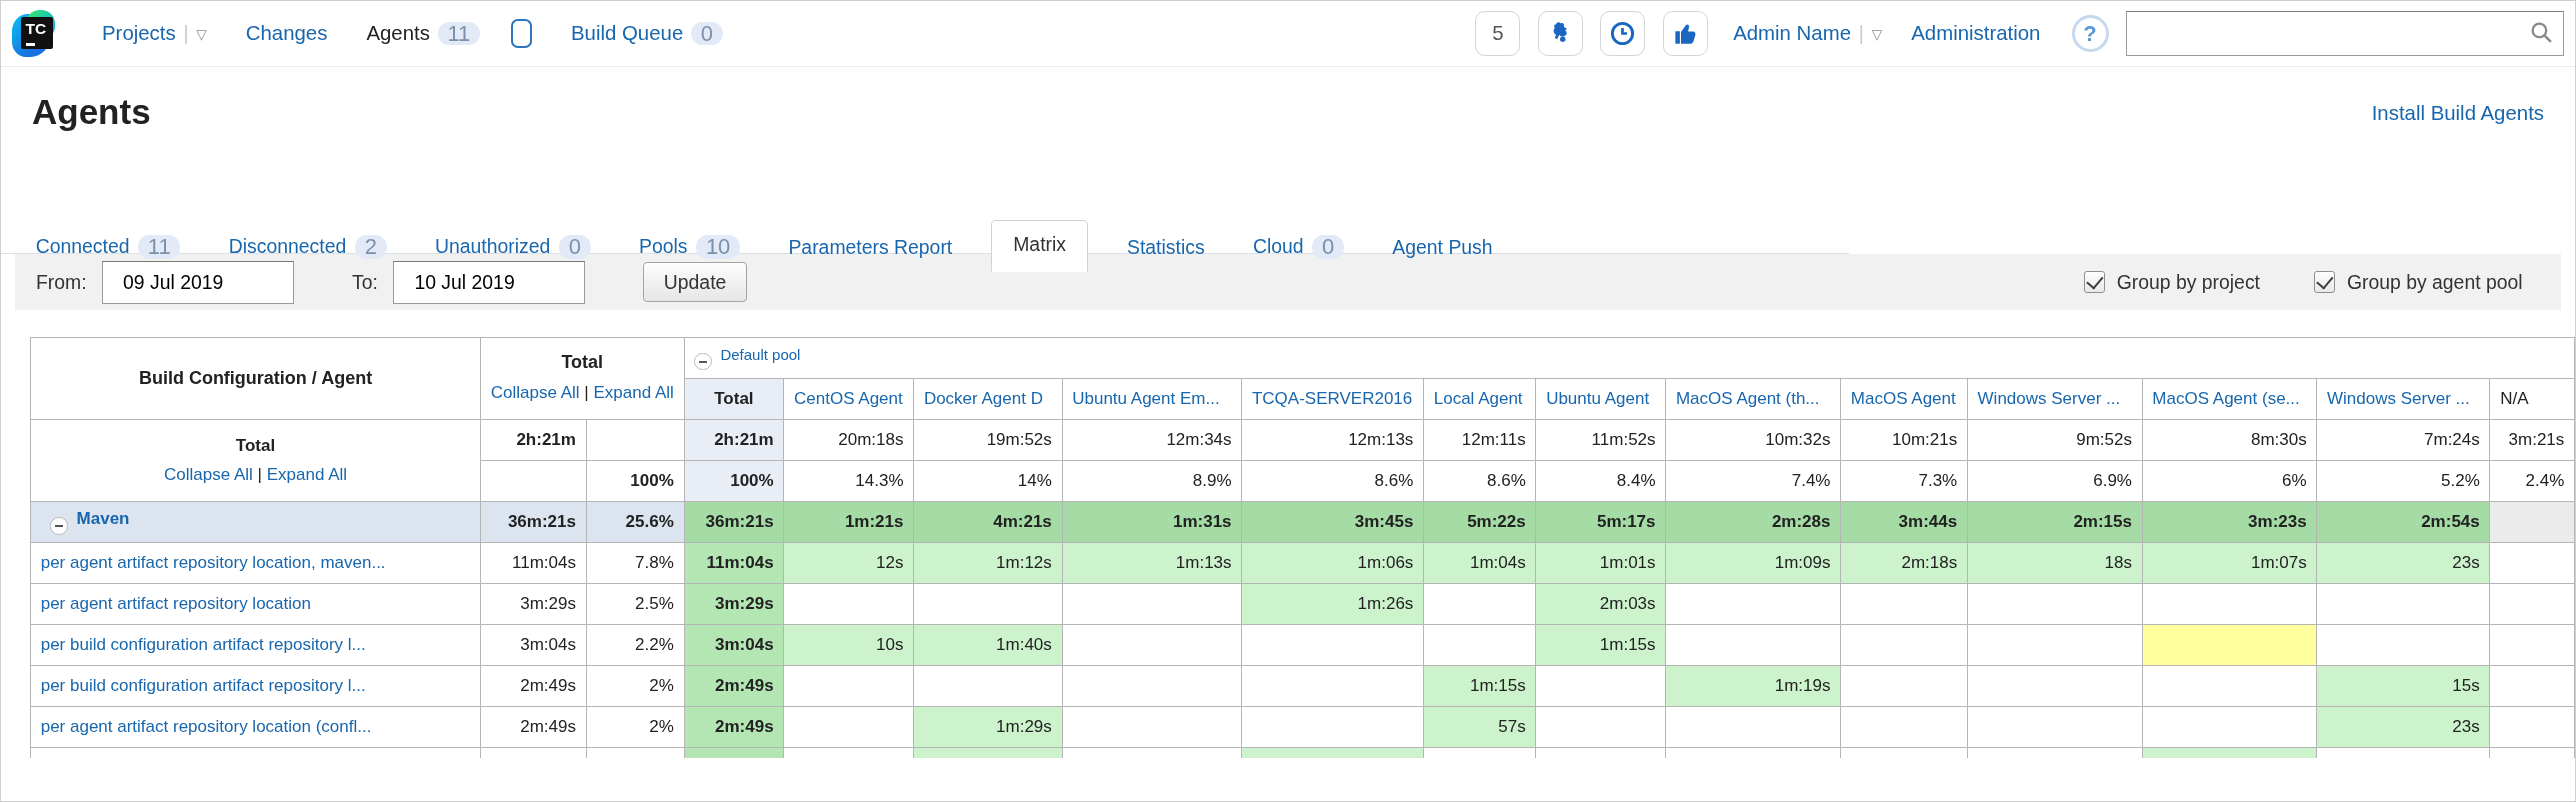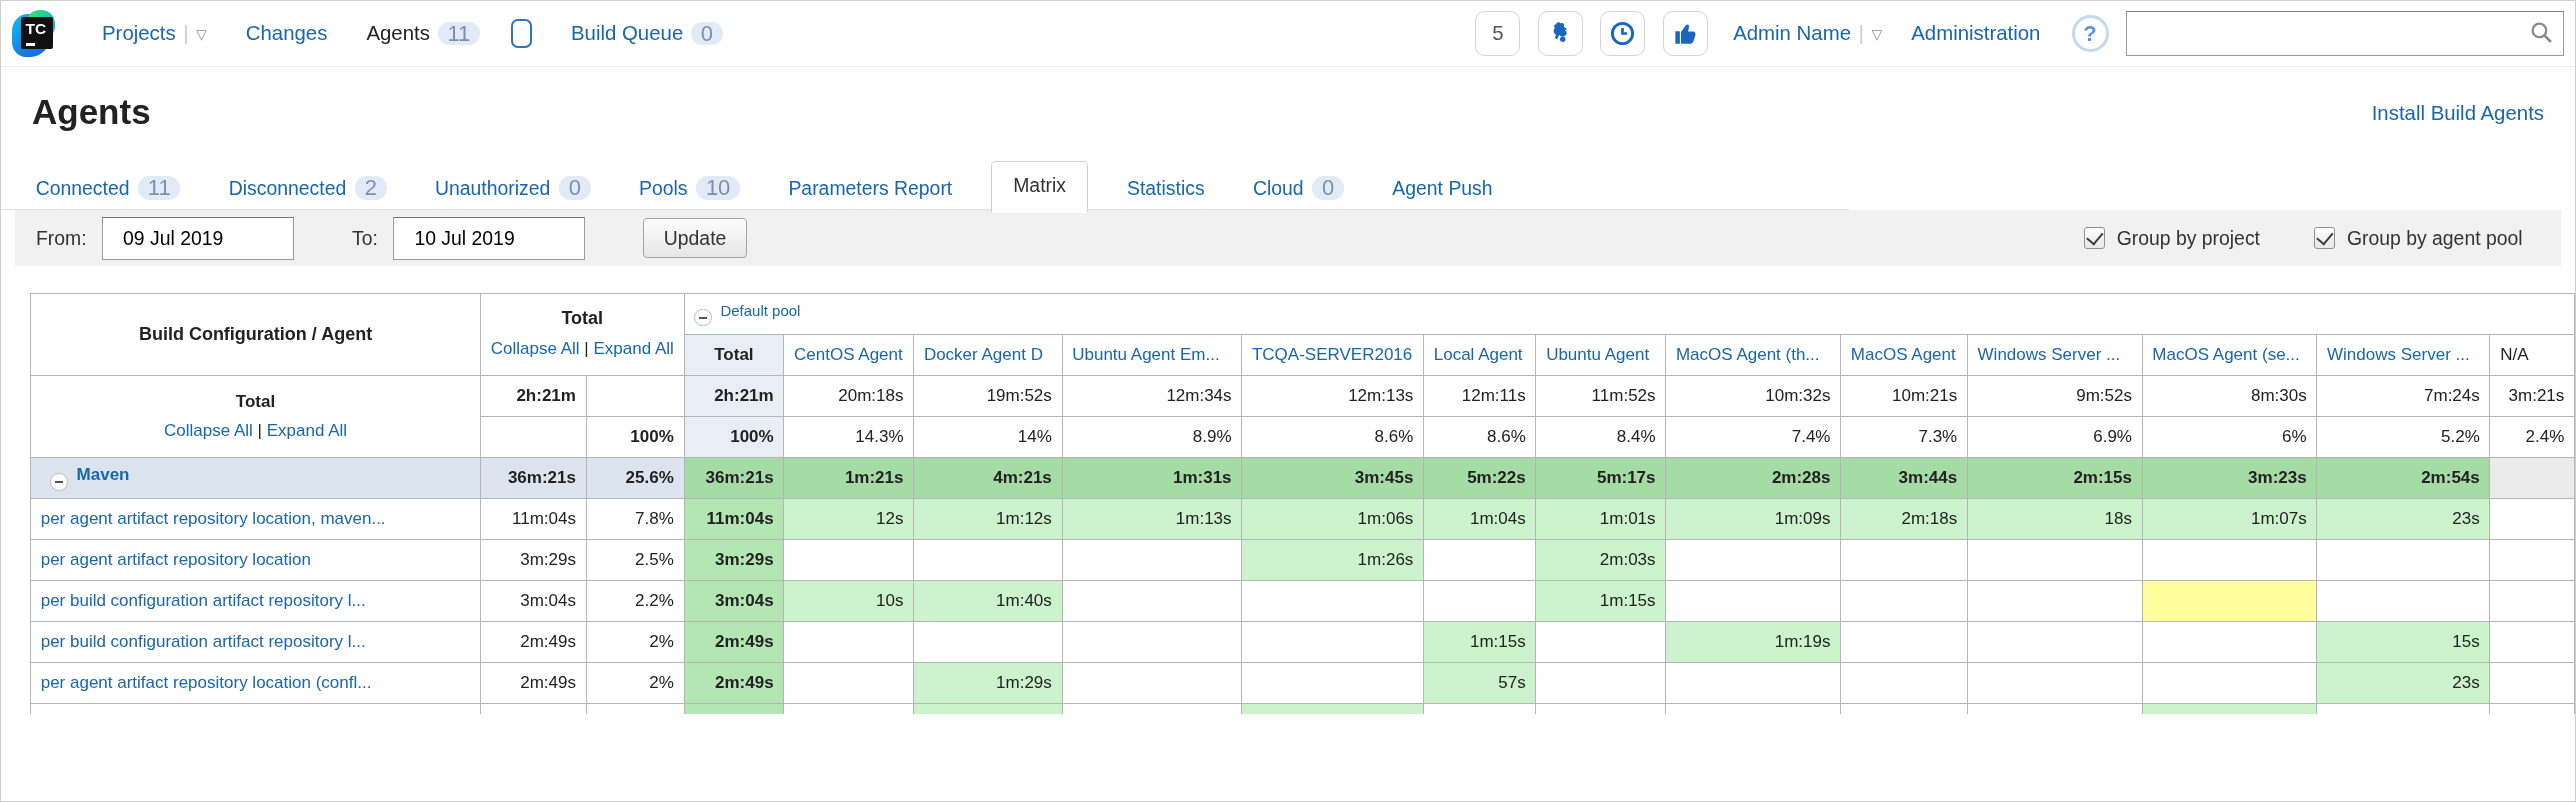--- a/index.html
+++ b/index.html
@@ -40,23 +40,23 @@
 
   
   .pagehead { display:flex; align-items:flex-start; padding:25px 31px 0 31px; }
   .pagehead h1 { font-size:35px; font-weight:bold; color:#222; }
   .install-link { margin-left:auto; font-size:20.4px; margin-top:9.7px; }
 
   
   .tabstrip { margin:25px 0 0 0; width:1848px; border-bottom:1.9px solid #dde1e6;
               display:flex; align-items:flex-end; padding-left:25px; }
   .tab { font-size:19.4px; color:#1866ad; padding:11.6px 9.7px 13.6px 9.7px; margin-right:29px;
-         display:flex; align-items:flex-end; gap:8.7px; cursor:pointer; white-space:nowrap; position:relative; top:4px; }
+         display:flex; align-items:center; gap:8.7px; cursor:pointer; white-space:nowrap; position:relative; top:19px; }
   .tab.active { color:#333; background:#fff; border:1px solid #d2d2d2; border-bottom:1.9px solid #fff;
-                border-radius:4.8px 4.8px 0 0; padding:11.6px 21.3px 15.5px 21.3px; }
+                border-radius:4.8px 4.8px 0 0; padding:11.6px 21.3px 15.5px 21.3px;margin-top:44px; }
 
   
   .filterbar { margin:0 13.6px; background:#f1f1f1; height:56px; display:flex; align-items:center;
                padding:0 21.3px; font-size:19.4px; color:#333; }
   .filterbar label { margin-right:15.5px; }
   .date-input { width:192px; height:43px; border:1px solid #9a9a9a; border-top-color:#767676;
                 font-size:19.4px; padding:0 20px; margin-right:58px; outline:none; }
   .update-btn { font-size:19.4px; color:#333; padding:7.8px 19.4px; border:1px solid #a3a3a3; border-radius:3.9px;
                 background:linear-gradient(#fdfdfd,#e6e6e6); cursor:pointer; }
   .filter-right { margin-left:auto; display:flex; align-items:center; gap:54px; padding-right:17.5px; }

